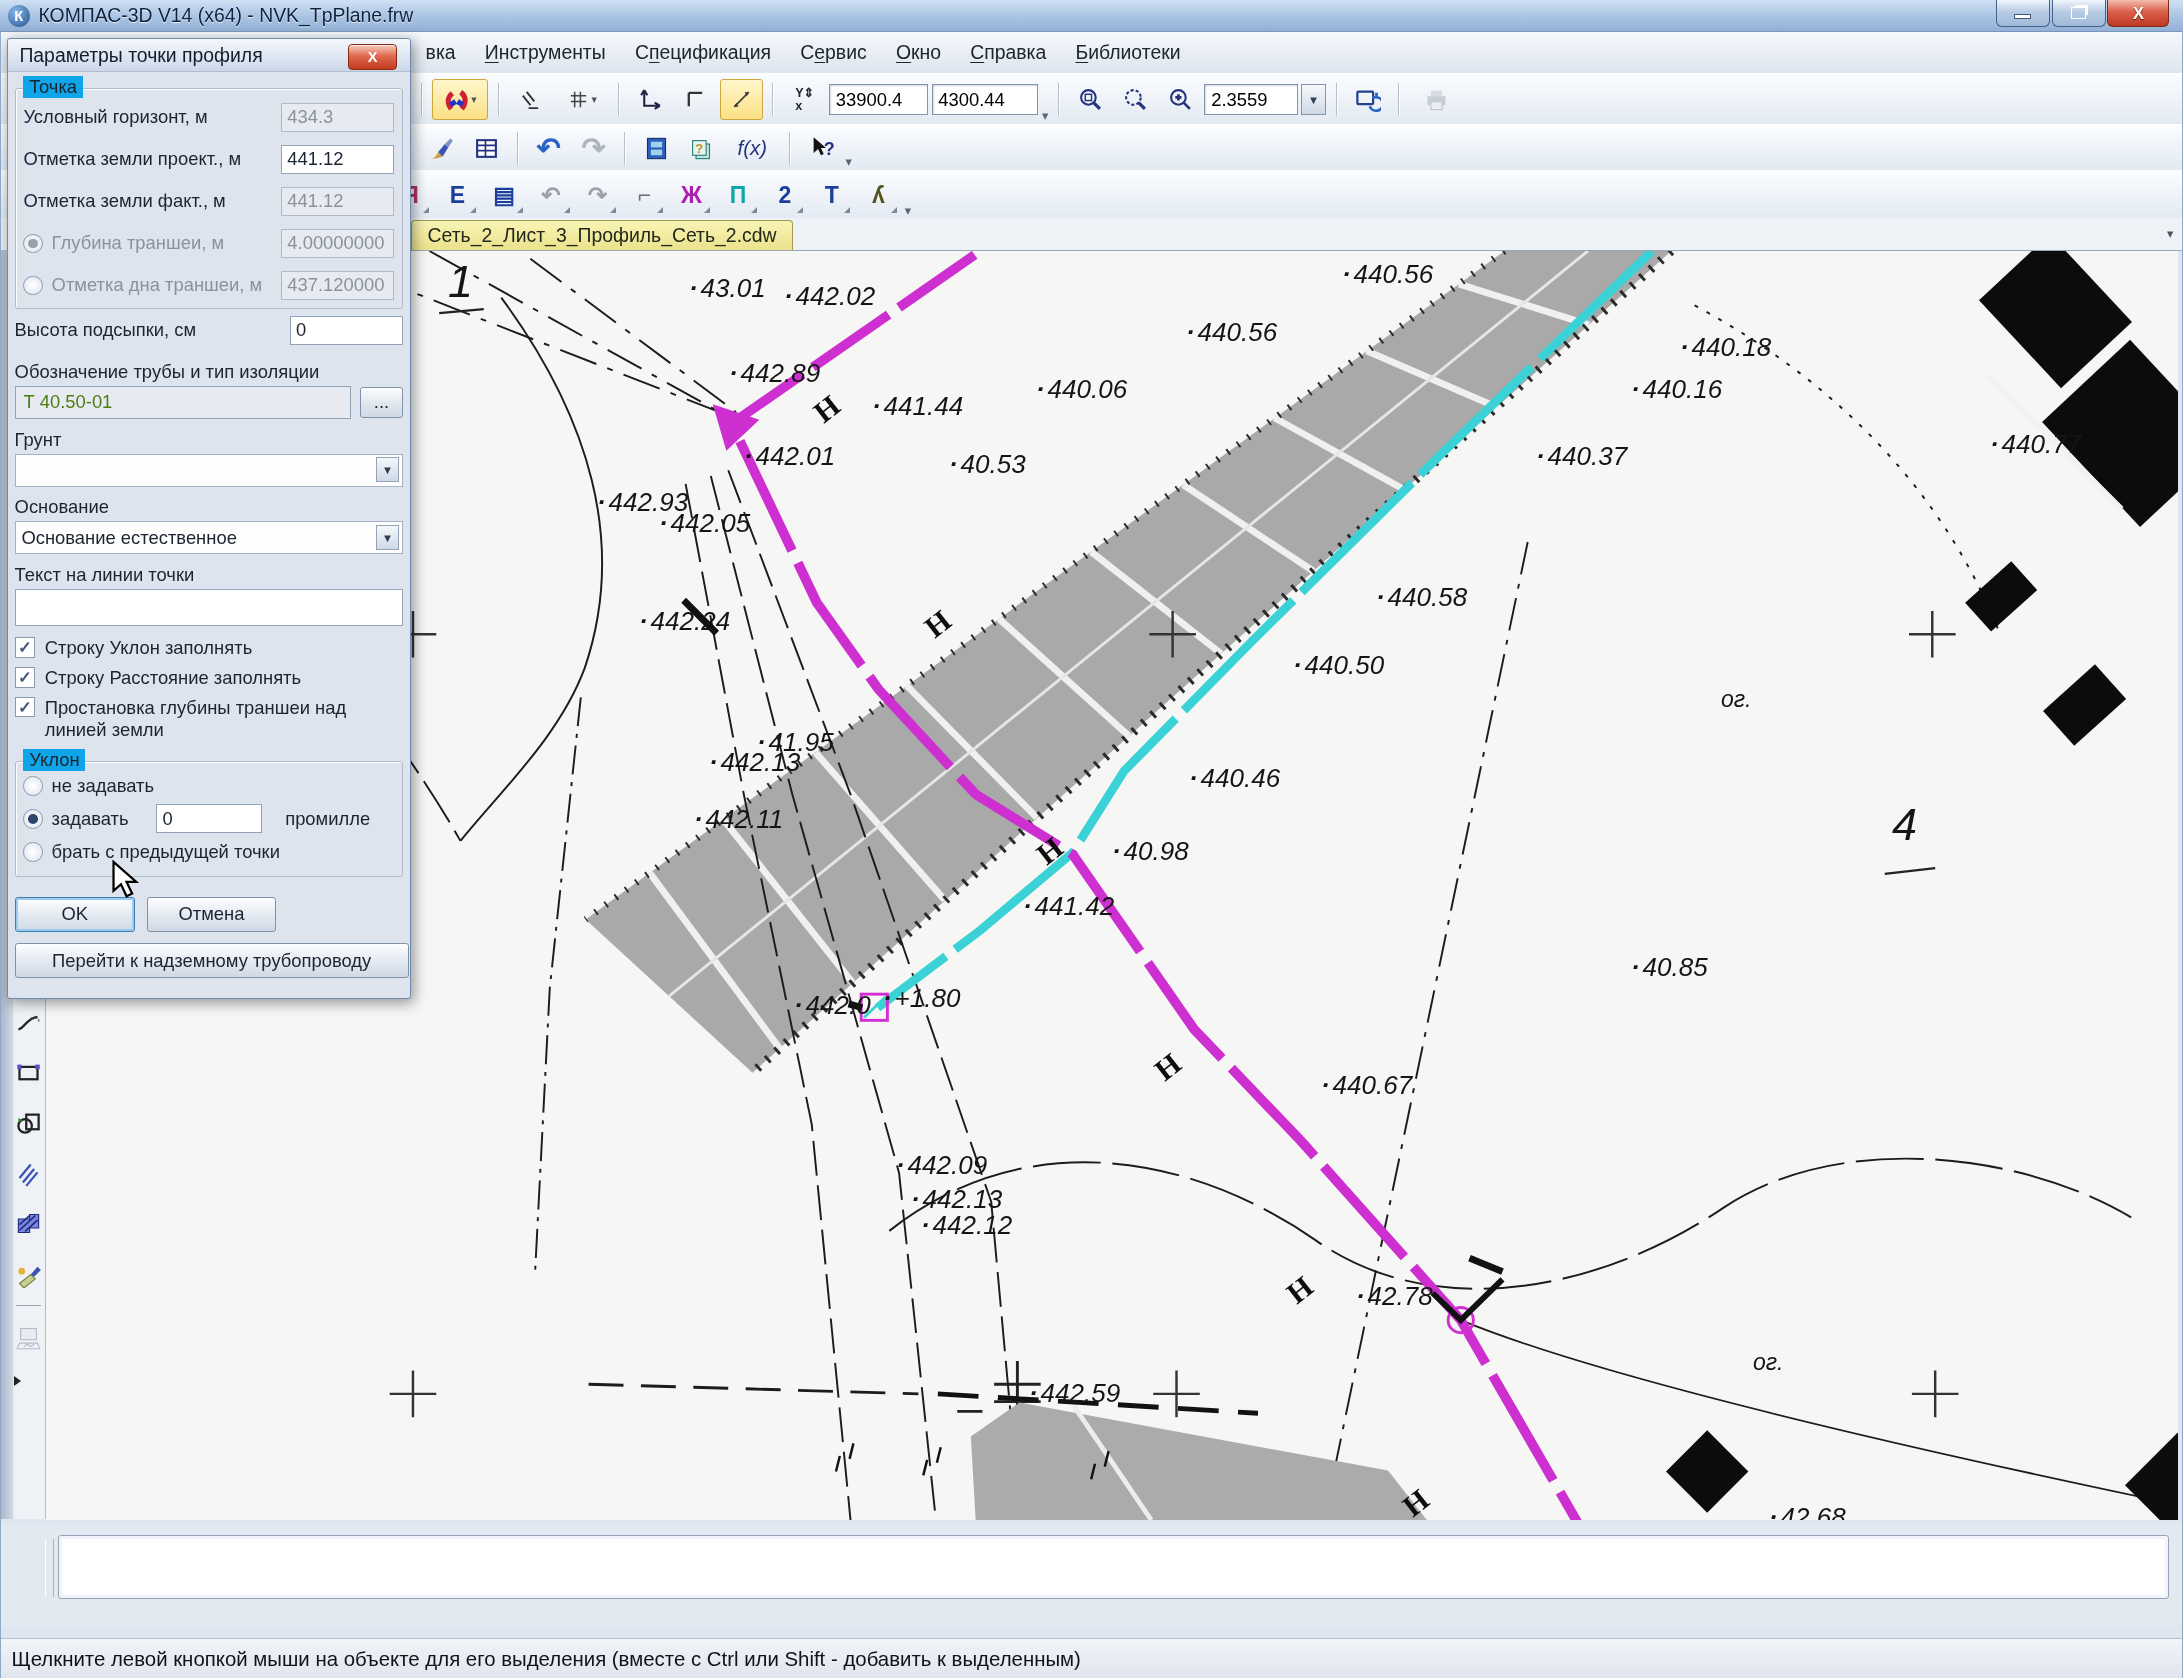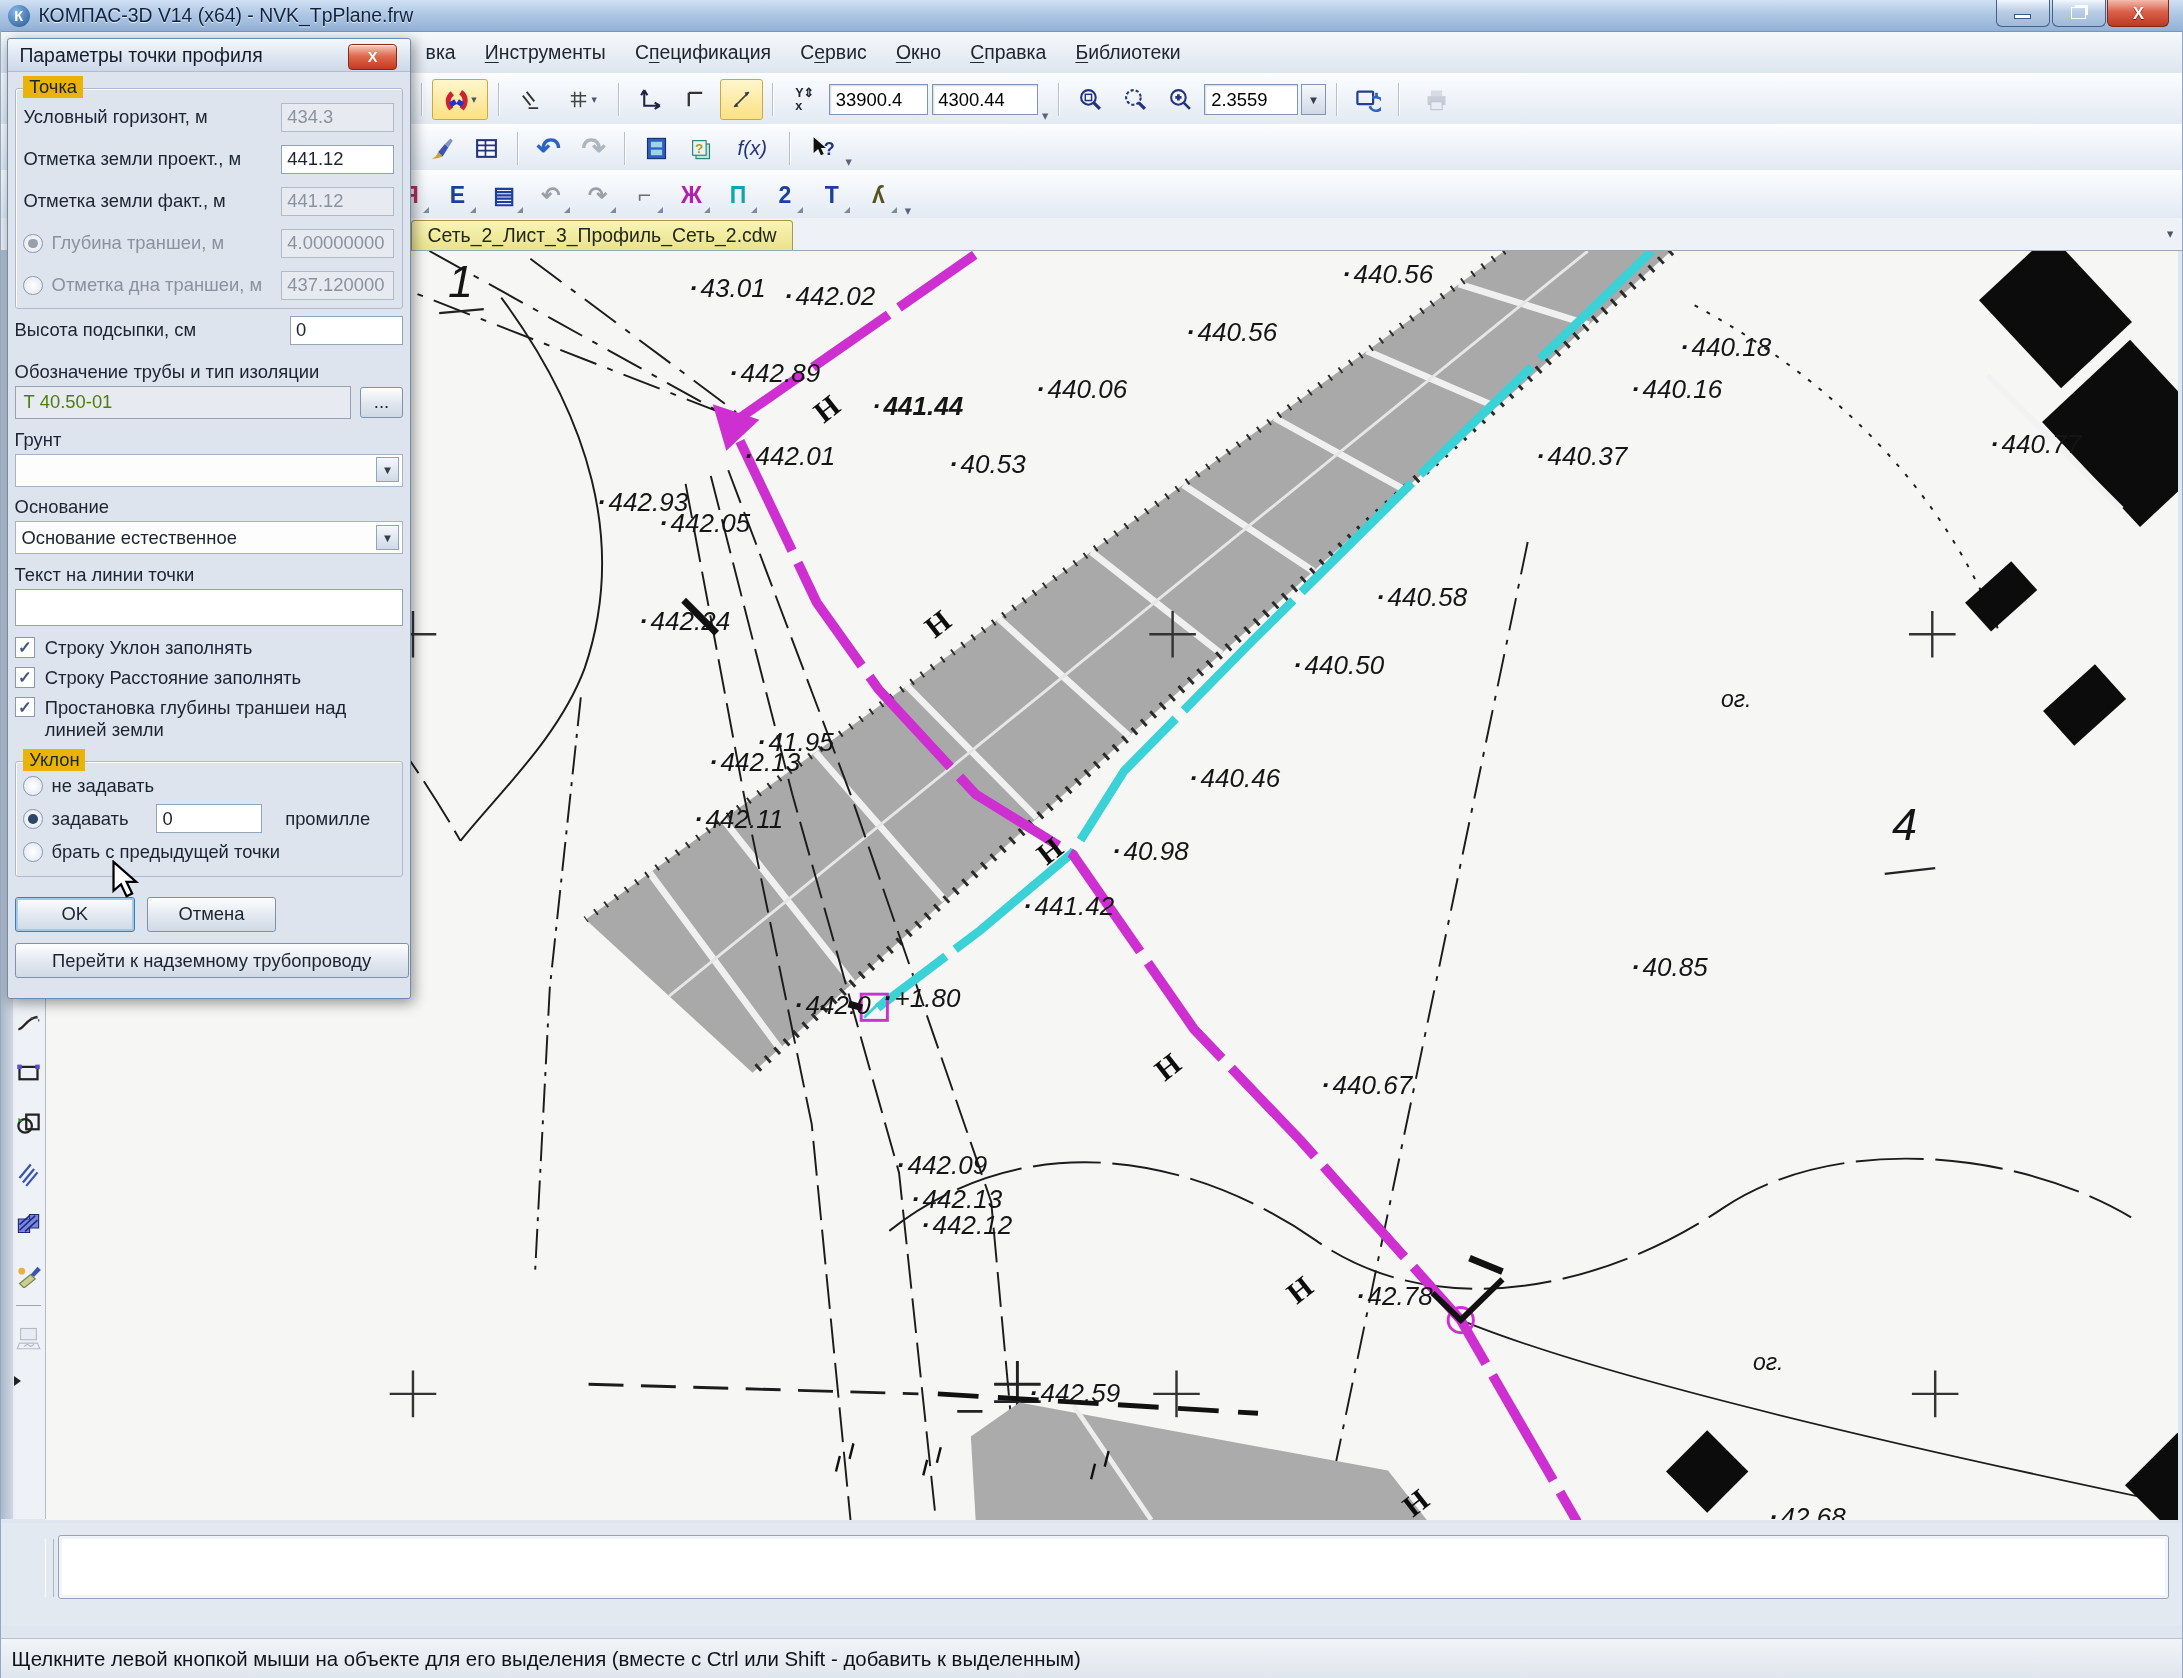--- a/index.html
+++ b/index.html
@@ -92,21 +92,21 @@
     border:1px solid #6f8cad;border-radius:2.9px;box-shadow:2.9px 3.9px 13.6px rgba(0,0,0,.4);z-index:60}
   .dlg-title{height:32px;display:flex;align-items:center;padding:0 11.6px;font-size:19.4px;color:#141e2b;
     background:linear-gradient(#f4f8fc,#ccd8e8);border-bottom:1px solid #aebdd2;border-radius:2.9px 2.9px 0 0}
   .dlg-close{position:absolute;top:4.9px;right:12.6px;width:47px;height:24px;
     background:linear-gradient(#f7cdbf,#e06a50 45%,#c23a1f);border:1px solid #87290f;border-radius:3.9px;
     color:#fff;font-weight:bold;font-size:14.6px;display:flex;align-items:center;justify-content:center;
     box-shadow:inset 0 1px 0 rgba(255,255,255,.65)}
   .dlg-body{position:absolute;left:6.8px;right:6.8px;top:39px;bottom:7.8px;font-size:18.4px}
   .grp{border:1px solid #aebacb;box-shadow:inset 1px 1px 0 #fff;border-radius:2.9px;position:relative;
     padding:7.8px 7.8px 1.9px;margin-top:9.7px}
-  .grp-legend{position:absolute;top:-12.6px;left:7.8px;background:#eab308;padding:0 5.8px}
+  .grp-legend{position:absolute;top:-12.6px;left:7.8px;background:#0ea5e9;padding:0 5.8px}
   .frow{display:flex;align-items:center;height:42px}
   .frow .lbl{flex:1;padding-right:3.9px;white-space:nowrap;overflow:hidden}
   .lbl.dim{color:#8a929e}
   .fval{width:101px;flex:none;height:27px;border:1px solid #93a3b8;background:#fff;
     display:flex;align-items:center;padding:0 4.9px;overflow:hidden;white-space:nowrap}
   .fval.dis{background:#e7ebf1;color:#8a929e;border-color:#b0bbca}
   .radio{width:17.5px;height:17.5px;flex:none;border-radius:50%;border:1px solid #8b99ad;
     background:radial-gradient(#fff,#dde5ee);margin-right:8.7px;position:relative}
   .radio.sel::after{content:"";position:absolute;inset:3.9px;border-radius:50%;background:#2d4569}
   .radio.gray.sel::after{background:#98a1ab}
@@ -472,21 +472,21 @@
       <path d="M1430,1074 L1459,1102 L1502,1060" stroke="#111" stroke-width="6" fill="none"></path>
       <path d="M1468,1038 L1502,1052" stroke="#111" stroke-width="7"></path>
       <path d="M658,360 L692,394 M828,776 L842,780" stroke="#111" stroke-width="7"></path>
       <path d="M406,64 L452,60 M1896,642 L1948,636" stroke="#222" stroke-width="2.4"></path>
     </g>
   </svg>
   <div id="map-labels">
       <div class="map-label" style="left: 644px; top: 24px;">43.01</div>
       <div class="map-label" style="left: 739px; top: 32px;">442.02</div>
       <div class="map-label" style="left: 684px; top: 109px;">442.89</div>
-      <div class="map-label" style="left: 827px; top: 142px; font-weight: bold;">441.44</div>
+      <div class="map-label" style="left: 827px; top: 142px;">441.44</div>
       <div class="map-label" style="left: 991px; top: 125px;">440.06</div>
       <div class="map-label" style="left: 1297px; top: 9.7px;">440.56</div>
       <div class="map-label" style="left: 1141px; top: 68px;">440.56</div>
       <div class="map-label" style="left: 1635px; top: 83px;">440.18</div>
       <div class="map-label" style="left: 1586px; top: 125px;">440.16</div>
       <div class="map-label" style="left: 1945px; top: 180px;">440.77</div>
       <div class="map-label" style="left: 1491px; top: 192px;">440.37</div>
       <div class="map-label" style="left: 904px; top: 200px;">40.53</div>
       <div class="map-label" style="left: 699px; top: 192px;">442.01</div>
       <div class="map-label" style="left: 552px; top: 238px; text-align: center;">442.93</div>

